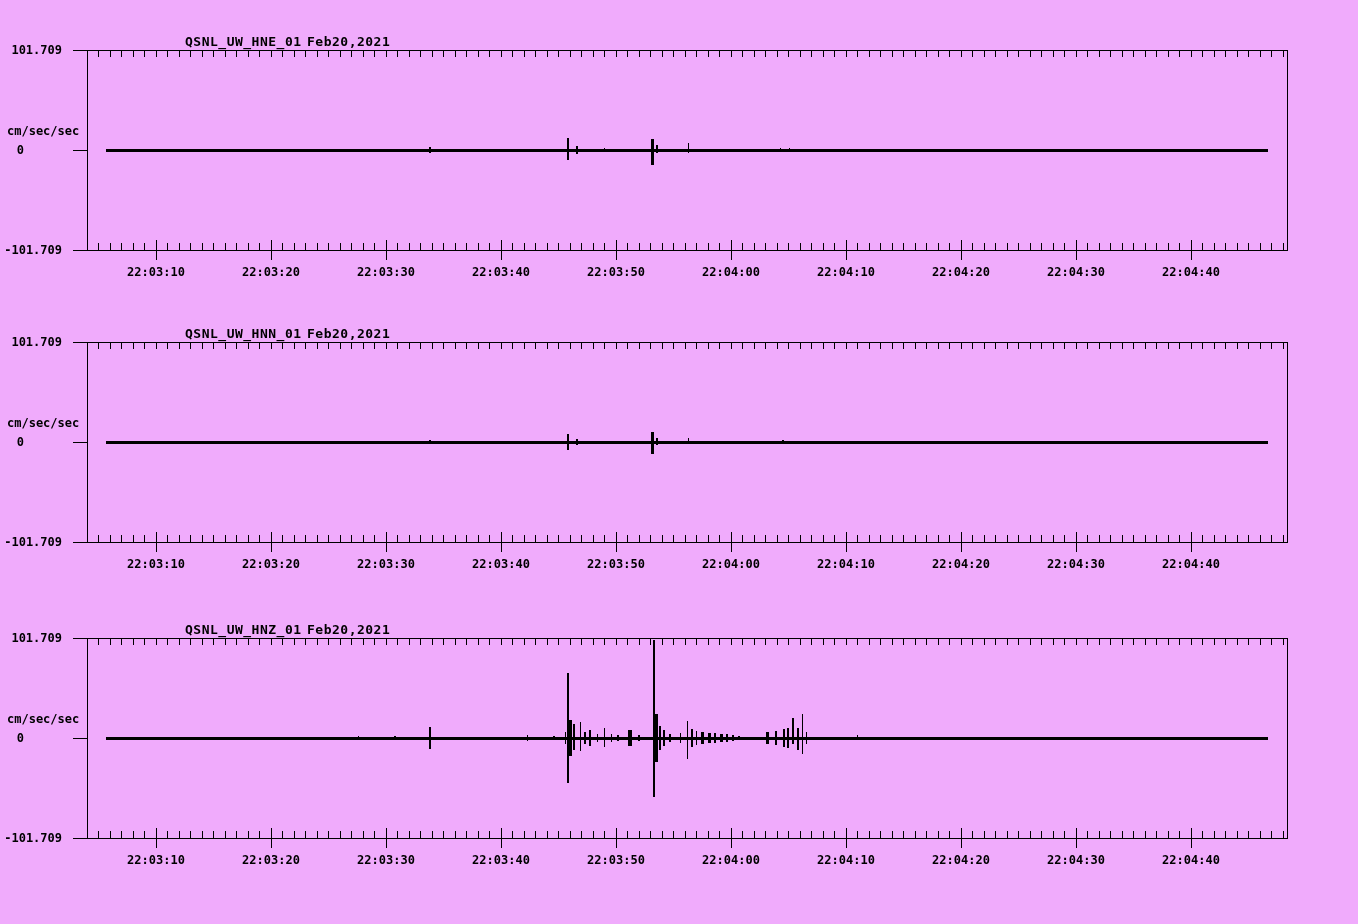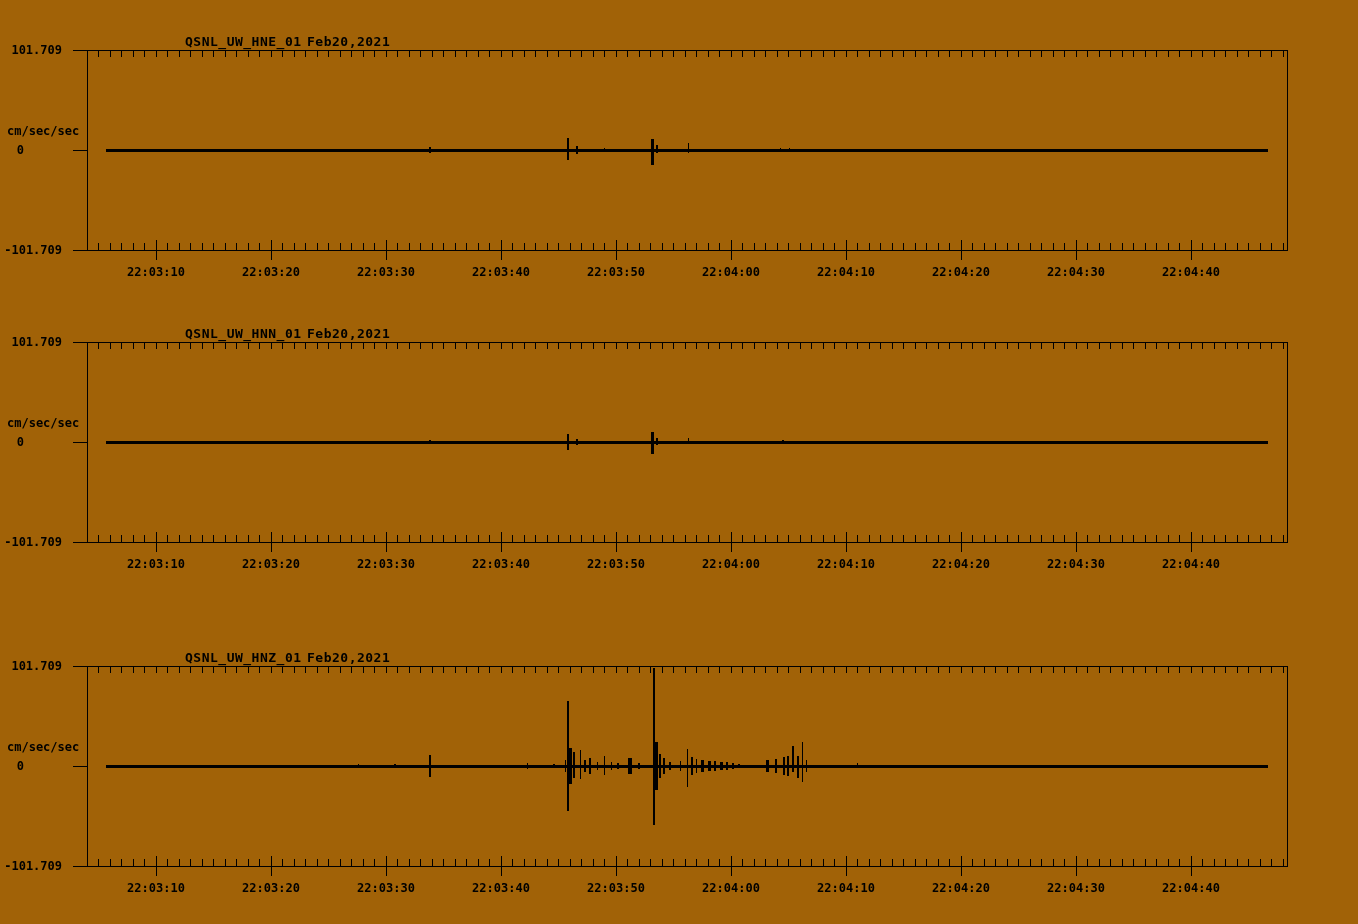--- a/index.html
+++ b/index.html
@@ -1,16 +1,16 @@
 <!DOCTYPE html>
 <html><head>
 <meta charset="utf-8">
 <style>
   html,body{margin:0;padding:0;background:#ffffff;}
-  .page{position:relative;width:1358px;height:924px;background:#a16207;overflow:hidden;
+  .page{position:relative;width:1358px;height:924px;background:#f0abfc;overflow:hidden;
         font-family:"DejaVu Sans Mono",monospace;}
   .panel{position:absolute;left:0;width:1358px;height:308px;}
   .panel svg{display:block;width:1358px;height:308px;}
   svg line, svg rect{stroke:#000000;shape-rendering:crispEdges;}
   svg rect{fill:none;stroke-width:1;}
   svg text{fill:#000000;font-family:"DejaVu Sans Mono",monospace;font-weight:bold;font-size:12px;}
   svg text.t13{font-size:13px;letter-spacing:0.5px;}
   svg text.end{text-anchor:end;}
 </style>
 </head>
@@ -500,21 +500,21 @@
           <line x1="576.9000000000001" y1="147.0504085184202" x2="576.9000000000001" y2="152.9495914815798" stroke-width="1.6" stroke="#000000"></line>
           <line x1="604.5" y1="149.0168028394734" x2="604.5" y2="150.9831971605266" stroke-width="1.6" stroke="#000000"></line>
           <line x1="652.8" y1="140.168028394734" x2="652.8" y2="161.7983659263192" stroke-width="2.875" stroke="#000000"></line>
           <line x1="656.825" y1="146.0672113578936" x2="656.825" y2="152.9495914815798" stroke-width="1.6" stroke="#000000"></line>
           <line x1="688.4499999999999" y1="146.0672113578936" x2="688.4499999999999" y2="151.9663943210532" stroke-width="1.6" stroke="#000000"></line>
           <line x1="782.75" y1="148.0336056789468" x2="782.75" y2="150.9831971605266" stroke-width="1.6" stroke="#000000"></line>
         </g>
     </svg>
   </section>
 
-  <section class="panel" style="top:616px">
+  <section class="panel" style="top:588px">
     <svg class="panel-plot" viewBox="0 0 1358 308">
       <text class="t13" x="185" y="46">QSNL_UW_HNZ_01</text>
       <text class="t13" x="307" y="46">Feb20,2021</text>
       <text class="end" x="62" y="54">101.709</text>
       <text x="7" y="135">cm/sec/sec</text>
       <text class="end" x="24" y="154">0</text>
       <text class="end" x="62" y="254">-101.709</text>
       <g>
           <rect x="87" y="50" width="1200" height="200" stroke="#000000"></rect>
           <line x1="73" y1="50" x2="87" y2="50" stroke-width="1" stroke="#000000"></line>

